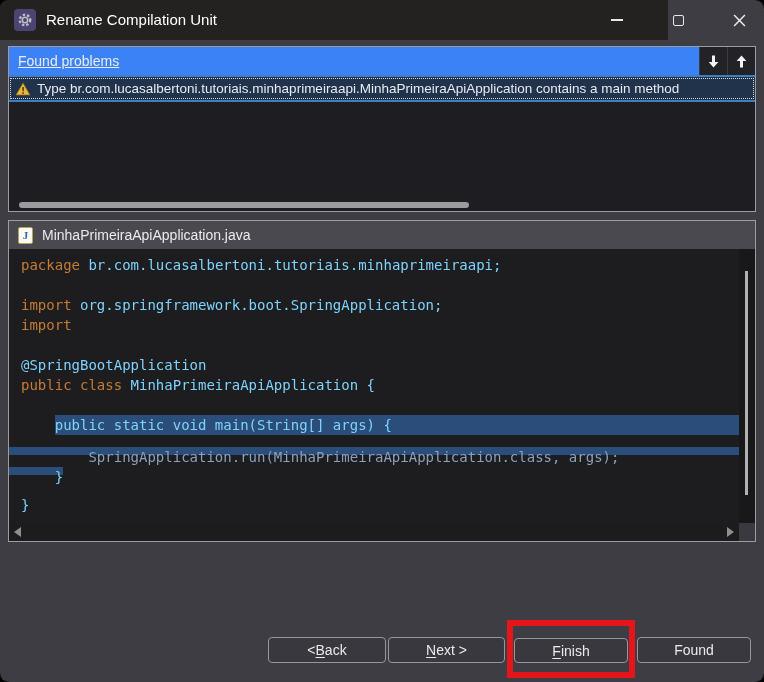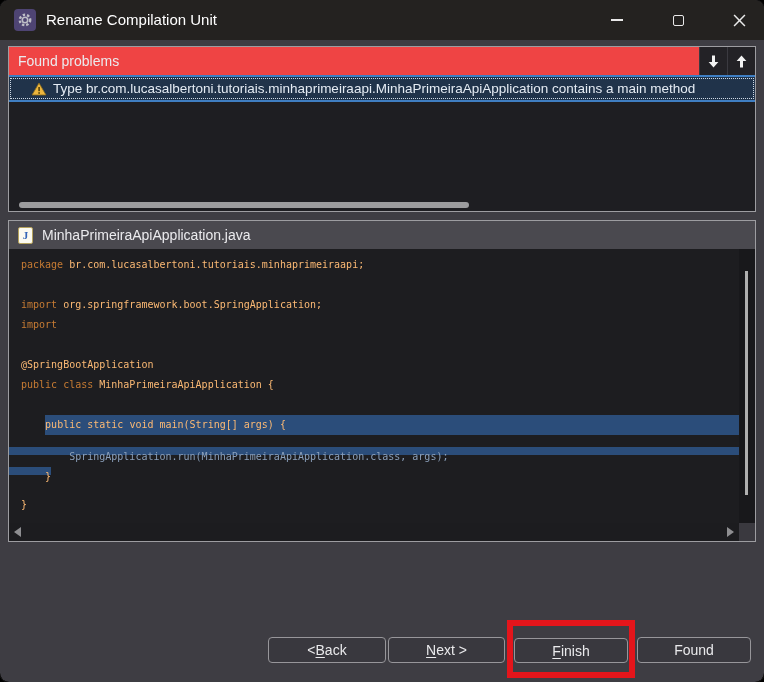--- a/index.html
+++ b/index.html
@@ -8,61 +8,61 @@
     --row-border:#3f7ec2;
     --warn:#edb63e;
     --accent-red:#e4151b;
   }
   *{margin:0;padding:0;box-sizing:border-box;}
   html,body{background:#000;width:764px;height:682px;overflow:hidden;
     font-family:"Liberation Sans",sans-serif;}
   .window{position:absolute;left:0;top:0;width:764px;height:682px;background:#3e3d43;
     border-radius:9px;overflow:hidden;outline:1px solid #141414;}
   
-  .titlebar{position:absolute;left:0;top:0;width:764px;height:40px;background:#242220;}
+  .titlebar{position:absolute;left:0;top:0;width:668px;height:40px;background:#242220;}
   .app-icon{position:absolute;left:14px;top:9px;width:22px;height:22px;border-radius:4px;
     background:#4e4473;display:flex;align-items:center;justify-content:center;}
   .title-text{position:absolute;left:46px;top:0;height:40px;line-height:40px;
     color:#ffffff;font-size:15px;}
   .win-btn{position:absolute;top:8px;width:34px;height:24px;display:flex;
     align-items:center;justify-content:center;cursor:default;}
   .min-glyph{width:12px;height:2px;background:#e9e9e9;}
   .max-glyph{width:11px;height:11px;border:1.5px solid #e9e9e9;border-radius:2px;}
   
   .group{position:absolute;border:1px solid #9d9da1;background:#1e1e22;}
   .group-header{position:absolute;left:0;top:0;right:0;height:28px;display:flex;
     align-items:center;color:#ebebee;font-size:14px;}
   #problems-group{left:8px;top:46px;width:748px;height:166px;}
-  #problems-group .group-header{background:#ef4444;padding-left:9px;}
+  #problems-group .group-header{background:#3b82f6;padding-left:9px;text-decoration:underline;}
   .nav-arrows{position:absolute;right:0;top:0;height:28px;display:flex;}
   .nav-arrow-btn{width:28px;height:28px;background:#232226;display:flex;align-items:center;
     justify-content:center;border-left:1px solid #3b3a40;}
   .problems-list{position:absolute;left:0;top:28px;right:0;bottom:0;background:#1e1e22;}
   .problem-row{position:relative;height:27px;background:#20334a;
     border-top:2px solid var(--row-border);border-bottom:2px solid var(--row-border);}
   .problem-row-inner{position:absolute;left:1px;top:1px;right:1px;bottom:1px;
-    border:1px dotted #cdd9e5;display:flex;align-items:center;padding-left:20px;}
+    border:1px dotted #cdd9e5;display:flex;align-items:center;padding-left:4px;}
   .problem-text{color:#e5ecf4;font-size:13.5px;white-space:nowrap;margin-left:6px;}
   .hscroll-thumb{position:absolute;left:10px;bottom:3px;width:450px;height:6px;
     border-radius:3px;background:#9c9c9e;}
   
   #preview-group{left:8px;top:220px;width:748px;height:322px;}
   #preview-group .group-header{background:#4a494f;padding-left:9px;}
   .java-file-icon{width:15px;height:17px;background:#fbfaf0;border:1px solid #b5a25c;
     border-radius:2px;display:flex;align-items:center;justify-content:center;
     font-size:11px;font-weight:bold;color:#3566b8;font-family:"Liberation Serif",serif;}
   .file-label{margin-left:9px;}
   .code-area{position:absolute;left:0;top:28px;right:0;bottom:0;background:#1d1d20;}
   .code-content{position:absolute;left:0;top:0;right:16px;bottom:18px;overflow:hidden;
     padding:6px 0 0 12px;font-family:"DejaVu Sans Mono","Liberation Mono",monospace;
-    font-size:10px;line-height:20px;}
+    font-size:14px;line-height:20px;}
   .code-line{display:flex;height:20px;white-space:pre;}
   .code-line span{white-space:pre;}
   .kw{color:var(--kw);}
-  .tx{color:#fdba74;}
+  .tx{color:#7dd3fc;}
   .dim{color:#8ba0bb;}
   .sel{background:var(--sel-blue);}
   .grow{flex-grow:1;}
   .edge{margin-left:-12px;padding-left:12px;margin-top:12px;}
   .vscroll{position:absolute;right:0;top:0;width:16px;bottom:18px;background:#18181b;}
   .vscroll-thumb{position:absolute;left:6px;top:22px;width:3px;height:224px;background:#b0b0b0;}
   .code-hscroll{position:absolute;left:0;right:16px;bottom:0;height:18px;background:#1c1c1f;
     display:flex;align-items:center;justify-content:space-between;padding:0 5px;}
   .tri-left{width:0;height:0;border-top:5px solid transparent;border-bottom:5px solid transparent;
     border-right:7px solid #8e8e91;}

